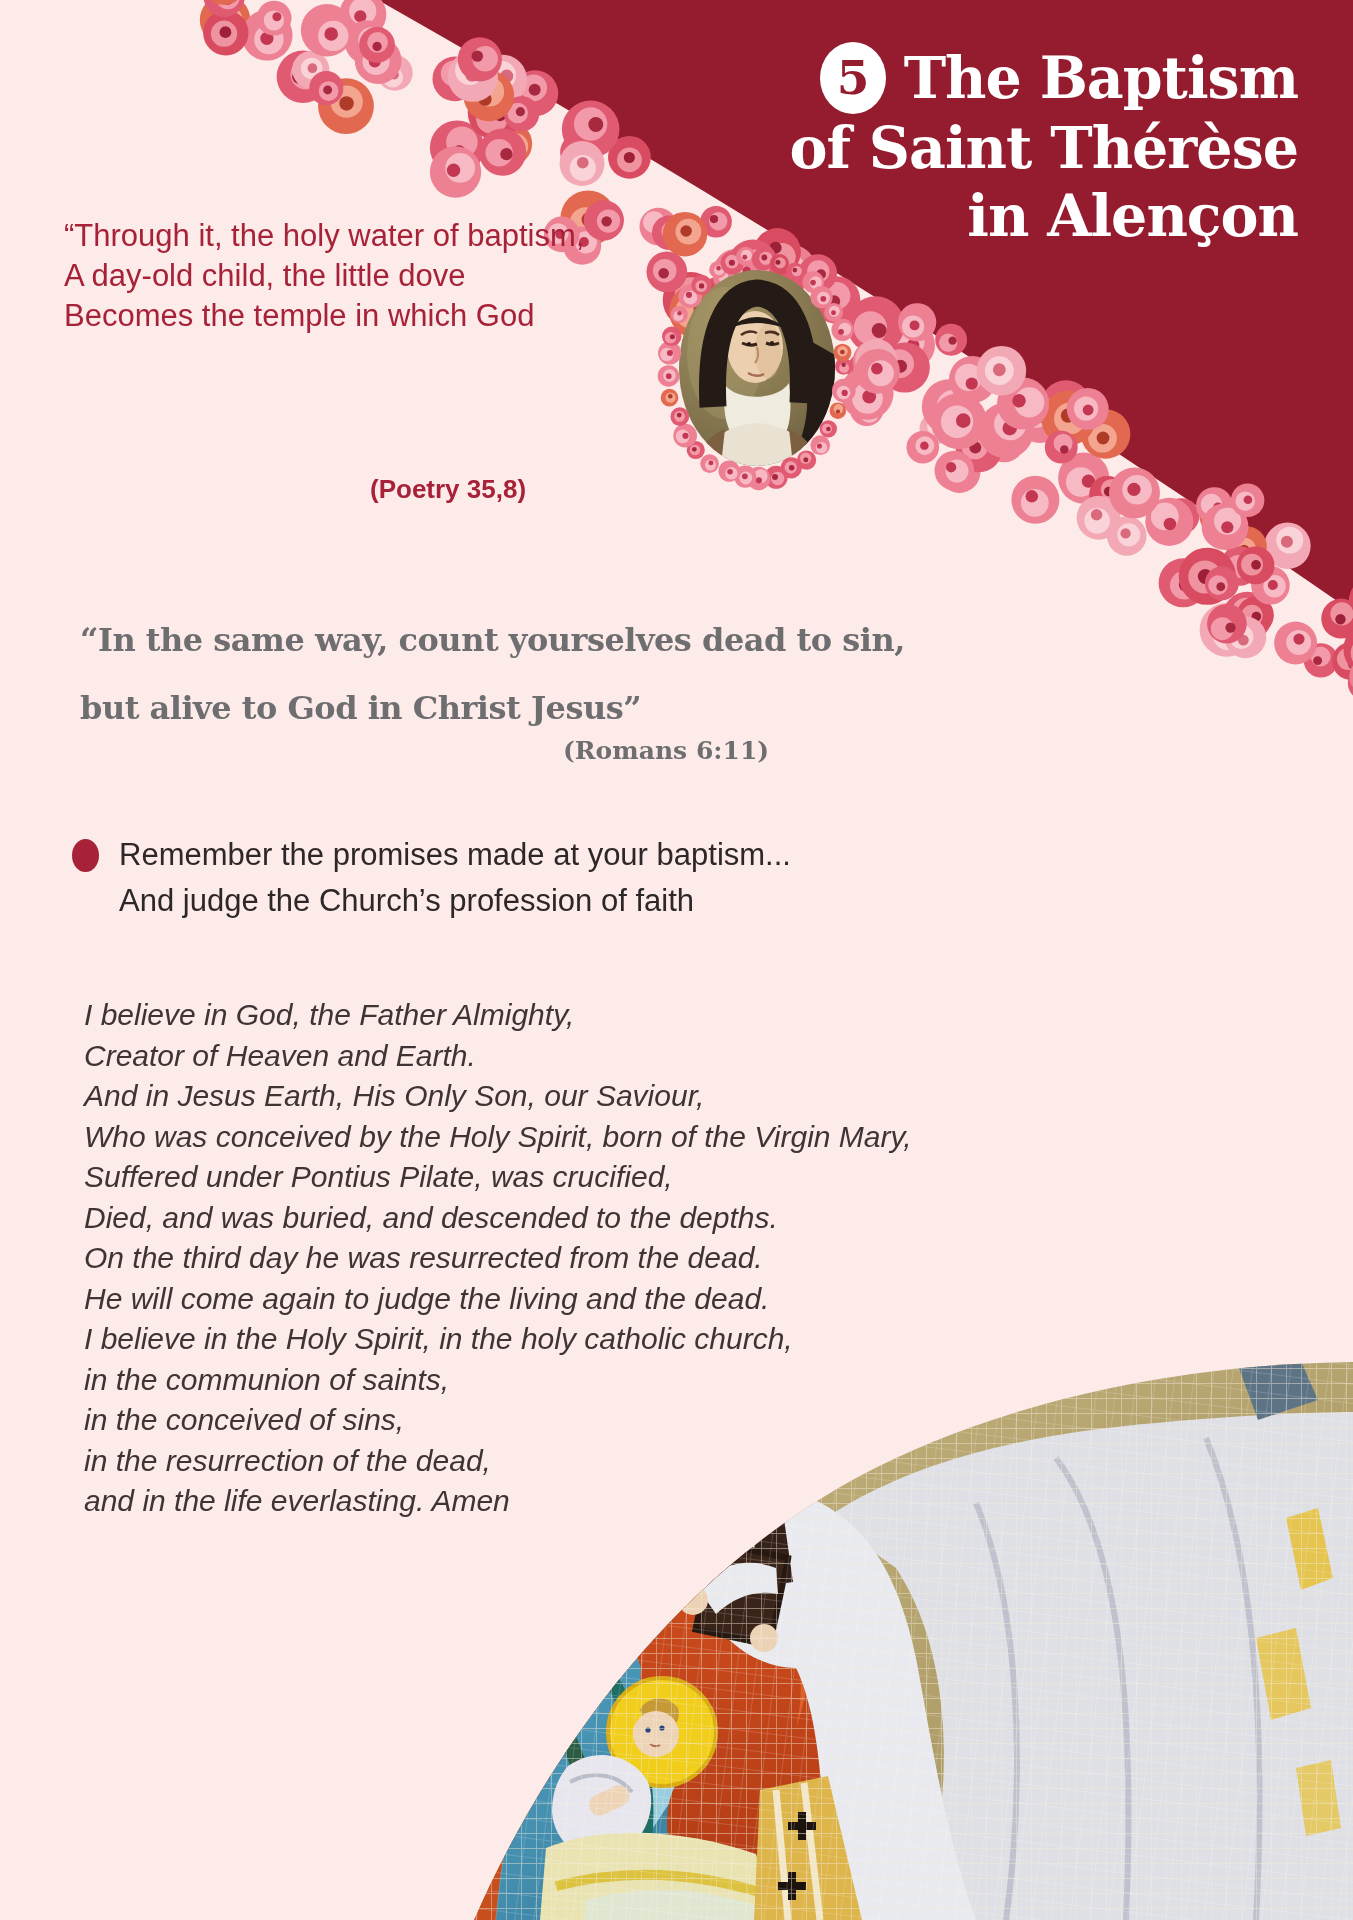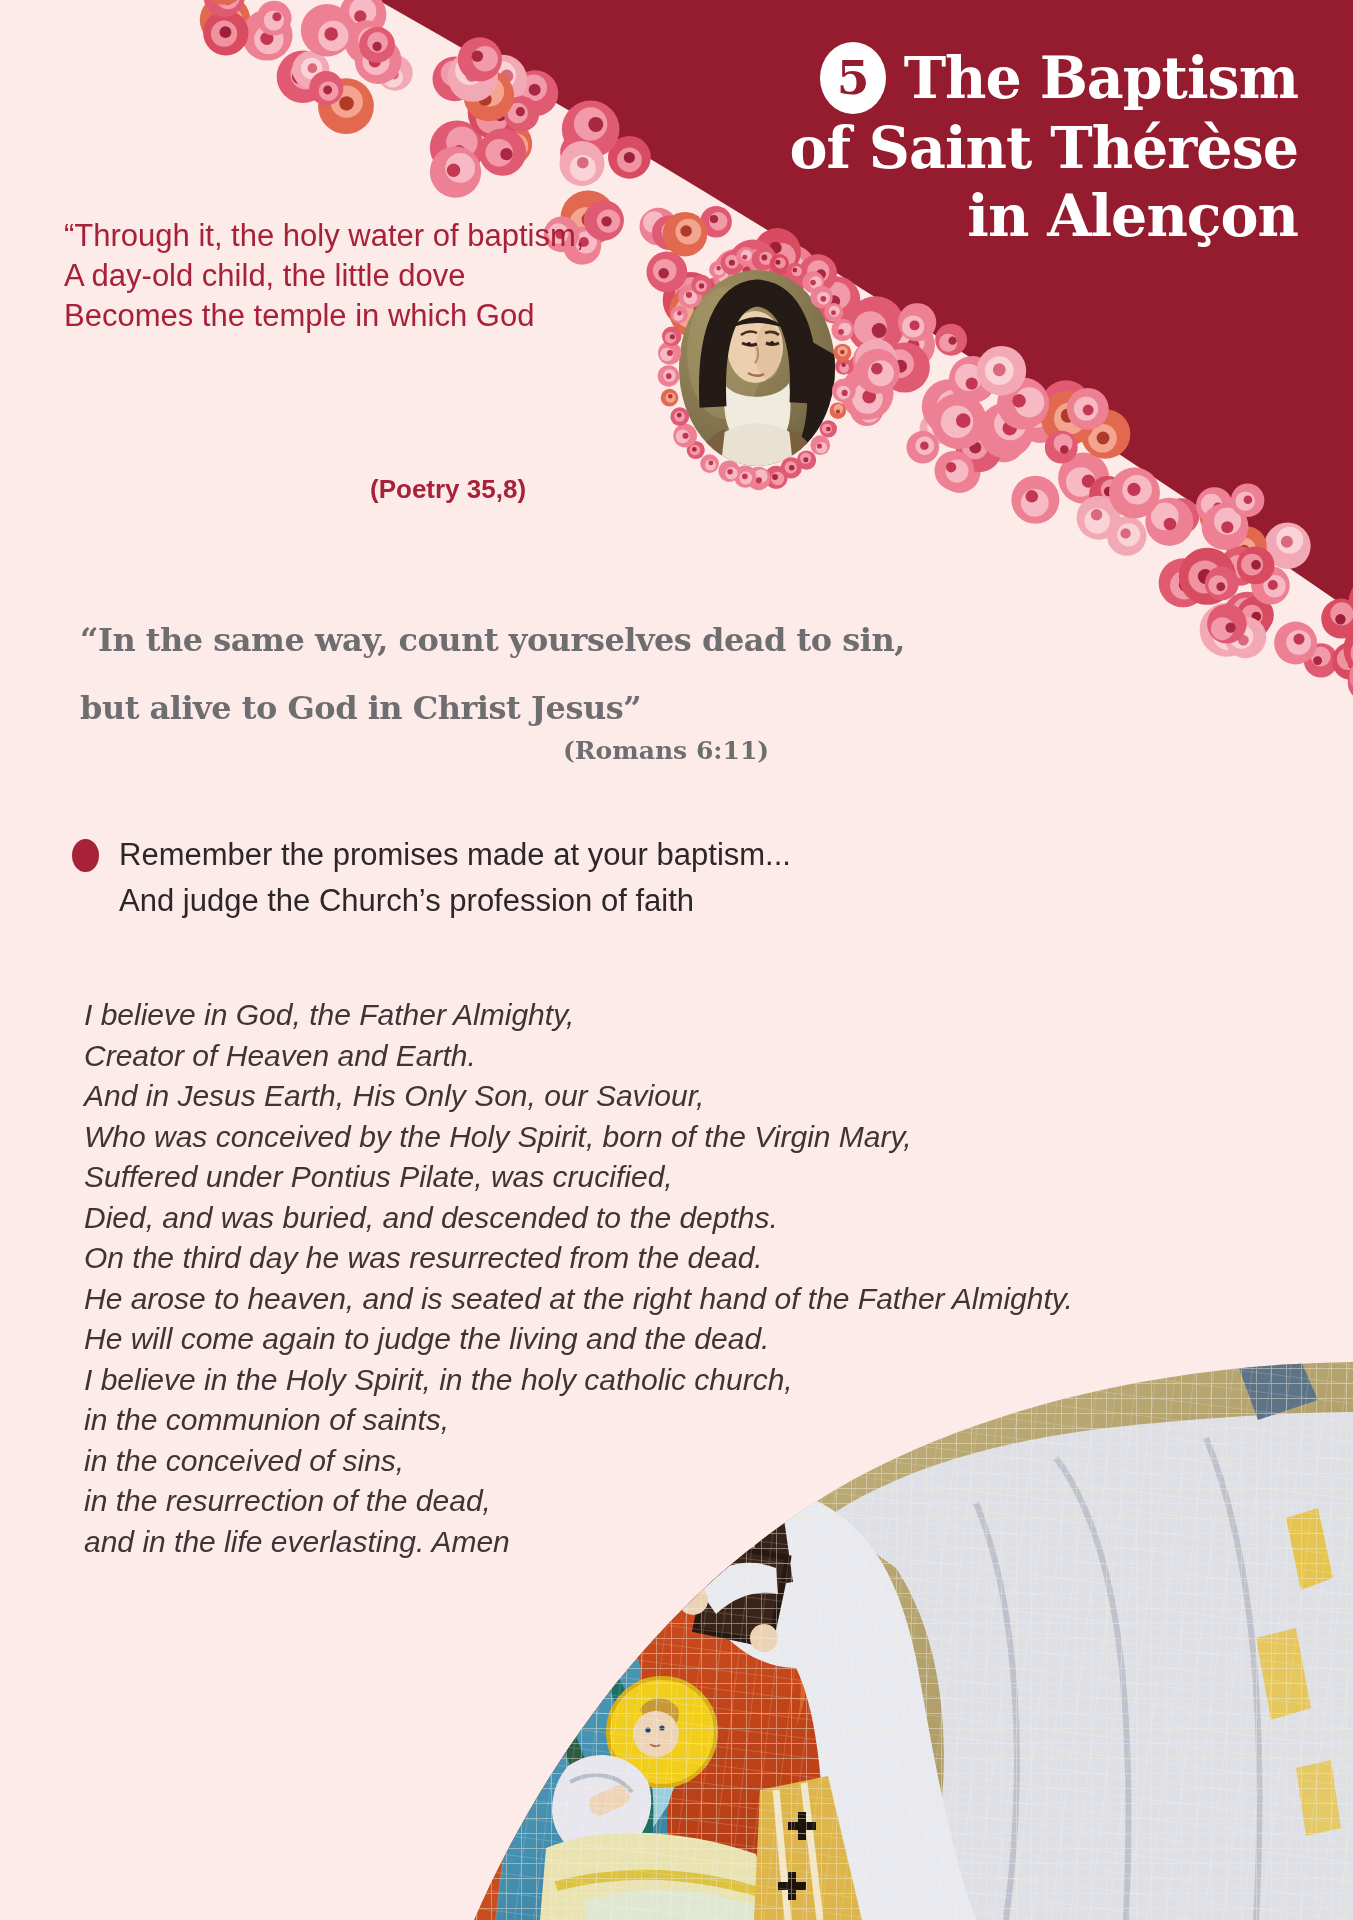--- a/index.html
+++ b/index.html
@@ -646,21 +646,20 @@
   </div>
 
   <div class="creed">
       <div>I believe in God, the Father Almighty,</div>
       <div>Creator of Heaven and Earth.</div>
       <div>And in Jesus Earth, His Only Son, our Saviour,</div>
       <div>Who was conceived by the Holy Spirit, born of the Virgin Mary,</div>
       <div>Suffered under Pontius Pilate, was crucified,</div>
       <div>Died, and was buried, and descended to the depths.</div>
       <div>On the third day he was resurrected from the dead.</div>
-      <div>He arose to heaven, and is seated at the right hand of the Father Almighty.</div>
       <div>He will come again to judge the living and the dead.</div>
       <div>I believe in the Holy Spirit, in the holy catholic church,</div>
       <div>in the communion of saints,</div>
       <div>in the conceived of sins,</div>
       <div>in the resurrection of the dead,</div>
       <div>and in the life everlasting. Amen</div>
     </div>
 
   <svg class="abs" style="left:356px;top:1338px;" width="997" height="582" viewBox="0 0 997 582">
     <defs>

